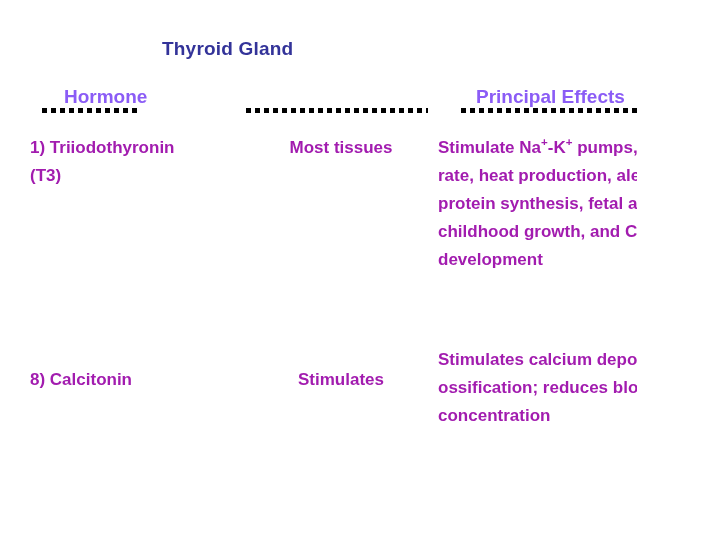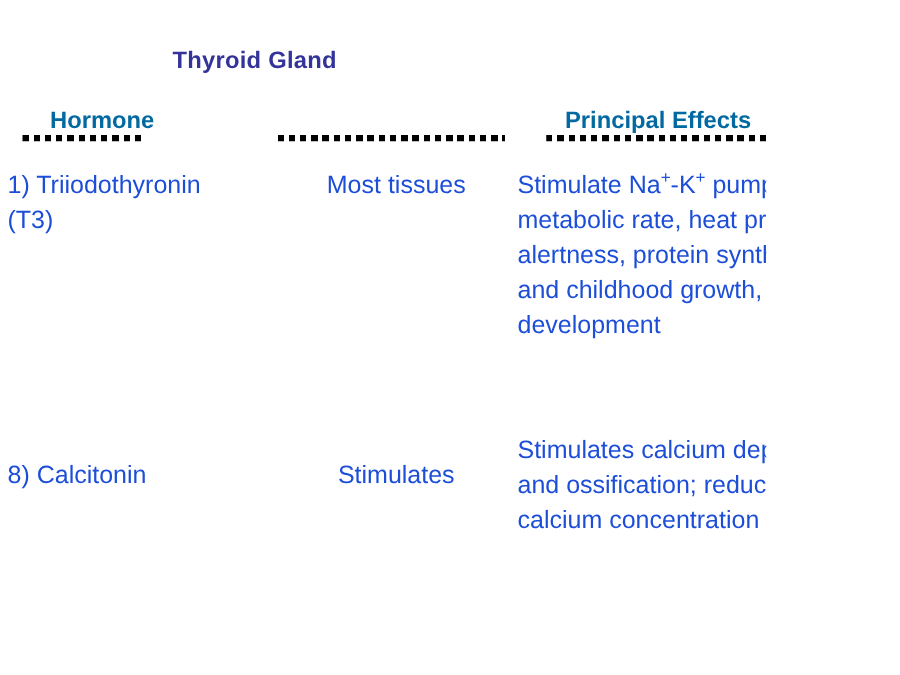--- a/index.html
+++ b/index.html
@@ -7,41 +7,42 @@
     padding: 0;
     background: #ffffff;
   }
   #slide {
     position: relative;
     width: 613px;
     height: 540px;
     background: #ffffff;
     overflow: hidden;
     font-family: "Liberation Sans", sans-serif;
+    margin-left: 24px;
     -webkit-font-smoothing: none;
   }
 
   
   #title {
     position: absolute;
     left: 138px;
     top: 38px;
     font-size: 19px;
     font-weight: bold;
     color: #333399;
     letter-spacing: 0.2px;
     white-space: nowrap;
   }
 
   
   .col-header {
     position: absolute;
     font-size: 19px;
     font-weight: bold;
-    color: #0369a1;
+    color: #8b5cf6;
     white-space: nowrap;
   }
   #header-hormone   { left: 40px;  top: 86px; }
   #header-target    { left: 226px; top: 86px; }
   #header-effects   { left: 452px; top: 86px; }
 
   
   .rule {
     position: absolute;
     height: 5px;
@@ -51,23 +52,24 @@
       rgba(0,0,0,0) 5px, rgba(0,0,0,0) 9px
     );
   }
   #rule-hormone { left: 18px;  top: 108px; width: 98px;  }
   #rule-target  { left: 222px; top: 108px; width: 182px; }
   #rule-effects { left: 437px; top: 108px; width: 245px; }
 
   
   .cell {
     position: absolute;
-    font-size: 20px;
-    color: #1d4ed8;
+    font-size: 17px;
+    color: #a21caf;
     line-height: 28px;
+    font-weight: bold;
   }
   .cell.hormone { left: 6px;  width: 232px; }
   .cell.target  { left: 228px; width: 178px; text-align: center; }
   .cell.effects { left: 414px; width: 300px; }
 
   #cell-hormone-1 { top: 134px; }
   #cell-hormone-2 { top: 211px; }
   #cell-hormone-3 { top: 366px; }
 
   #cell-target-1  { top: 134px; }

